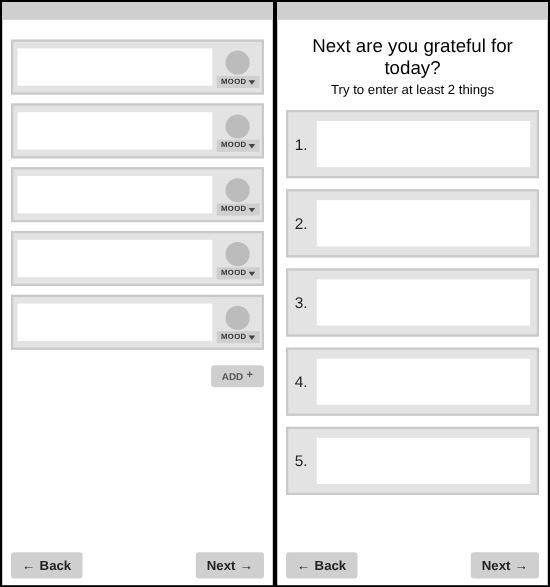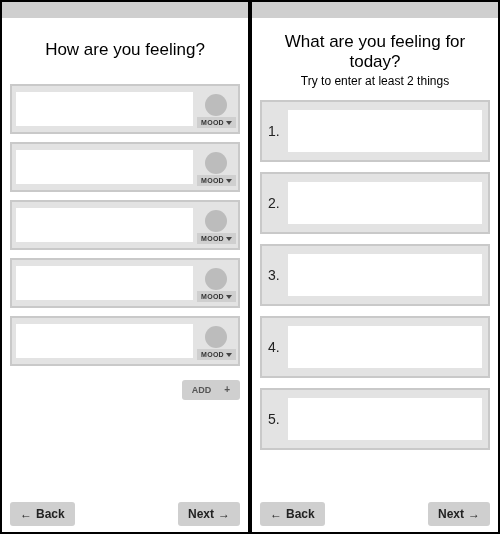--- a/index.html
+++ b/index.html
@@ -112,21 +112,21 @@
     align-self: flex-end;
     margin-top: 6px;
     background: #cfcfcf;
     font-size: 9px;
     font-weight: bold;
     color: #555;
     padding: 5px 10px;
     border-radius: 3px;
     display: inline-flex;
     align-items: center;
-    gap: 13px;
+    gap: 3px;
     cursor: pointer;
   }
   .plus {
     font-size: 10px;
     line-height: 1;
   }
   
   .grat-row {
     border: 2px solid #c9c9c9;
     background: #e3e3e3;
@@ -175,21 +175,20 @@
   }
 </style>
 </head>
 <body>
 
 <div class="stage">
 
   <div class="phone">
     <div class="status-bar"></div>
     <div class="screen-content">
-      <div class="title">How are you feeling?</div>
 
       <div class="list">
 
         <div class="mood-row">
           <input class="mood-input" value="" style="">
           <div class="mood-right">
             <div class="mood-icon"></div>
             <div class="mood-chip">
               <span>MOOD</span>
               <span class="chev-down"></span>
@@ -254,21 +253,21 @@
         <div class="nav-btn arrow-right">
           <span>Next</span>
         </div>
       </div>
     </div>
   </div>
 
   <div class="phone">
     <div class="status-bar"></div>
     <div class="screen-content">
-      <div class="title tight">What are you feeling for today?</div>
+      <div class="title tight">Next are you grateful for today?</div>
       <div class="subtitle">Try to enter at least 2 things</div>
 
       <div class="list gratitude">
         <div class="grat-row">
           <div class="grat-num">1.</div>
           <input class="grat-input" value="" style="">
         </div>
         <div class="grat-row">
           <div class="grat-num">2.</div>
           <input class="grat-input" value="" style="">

